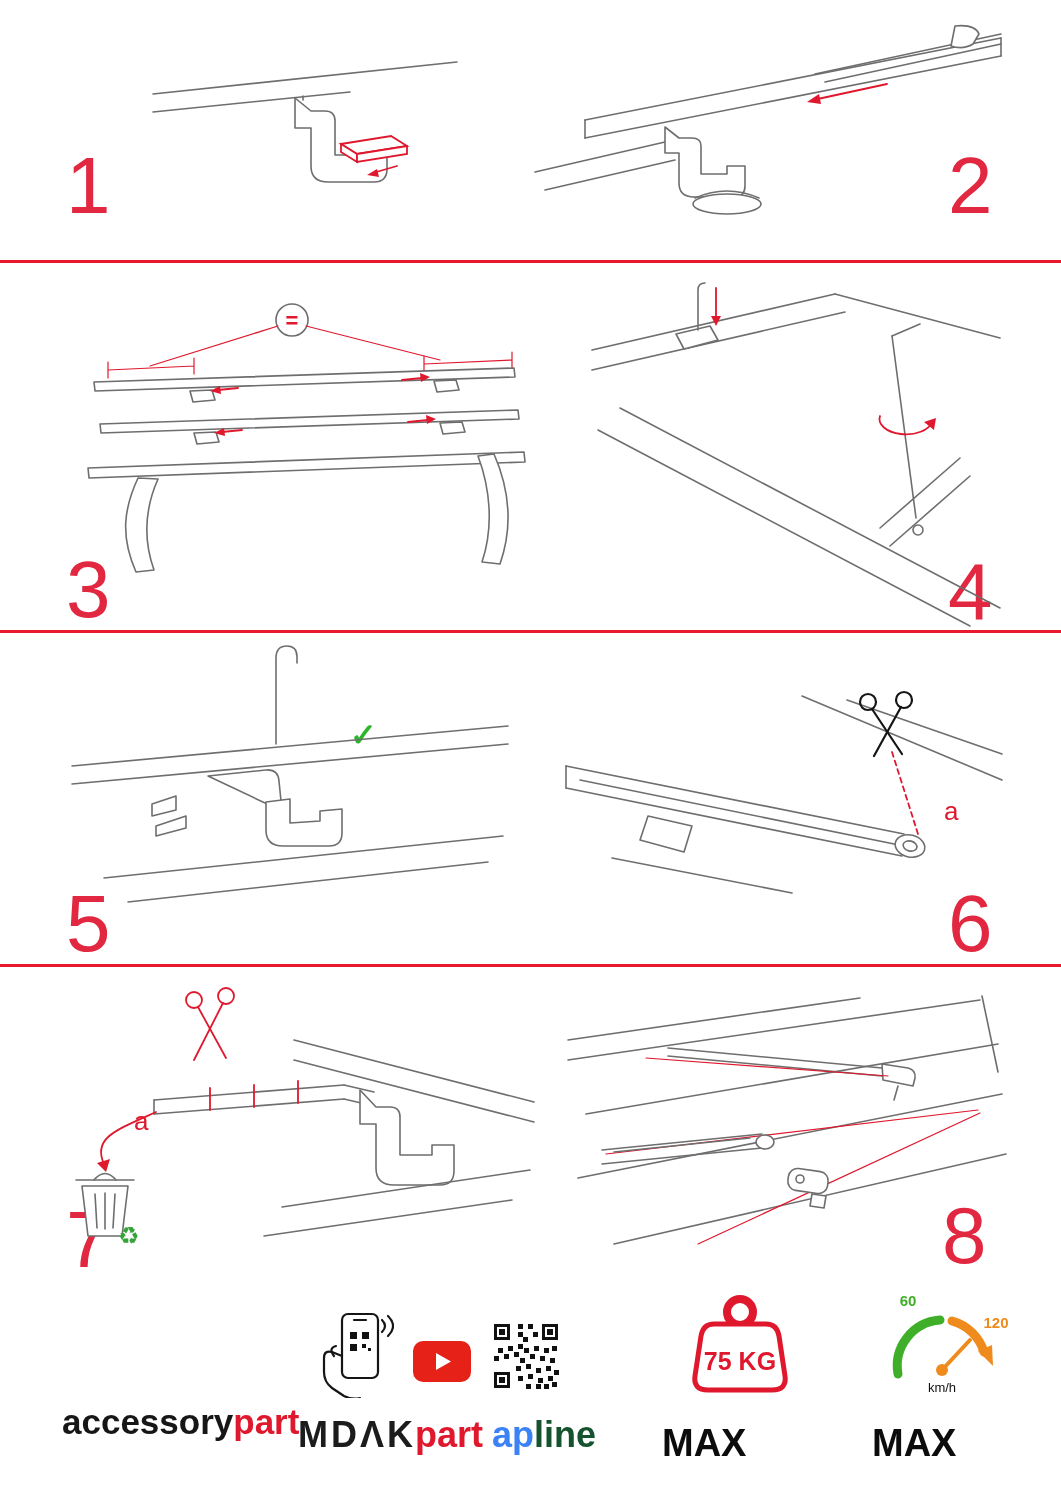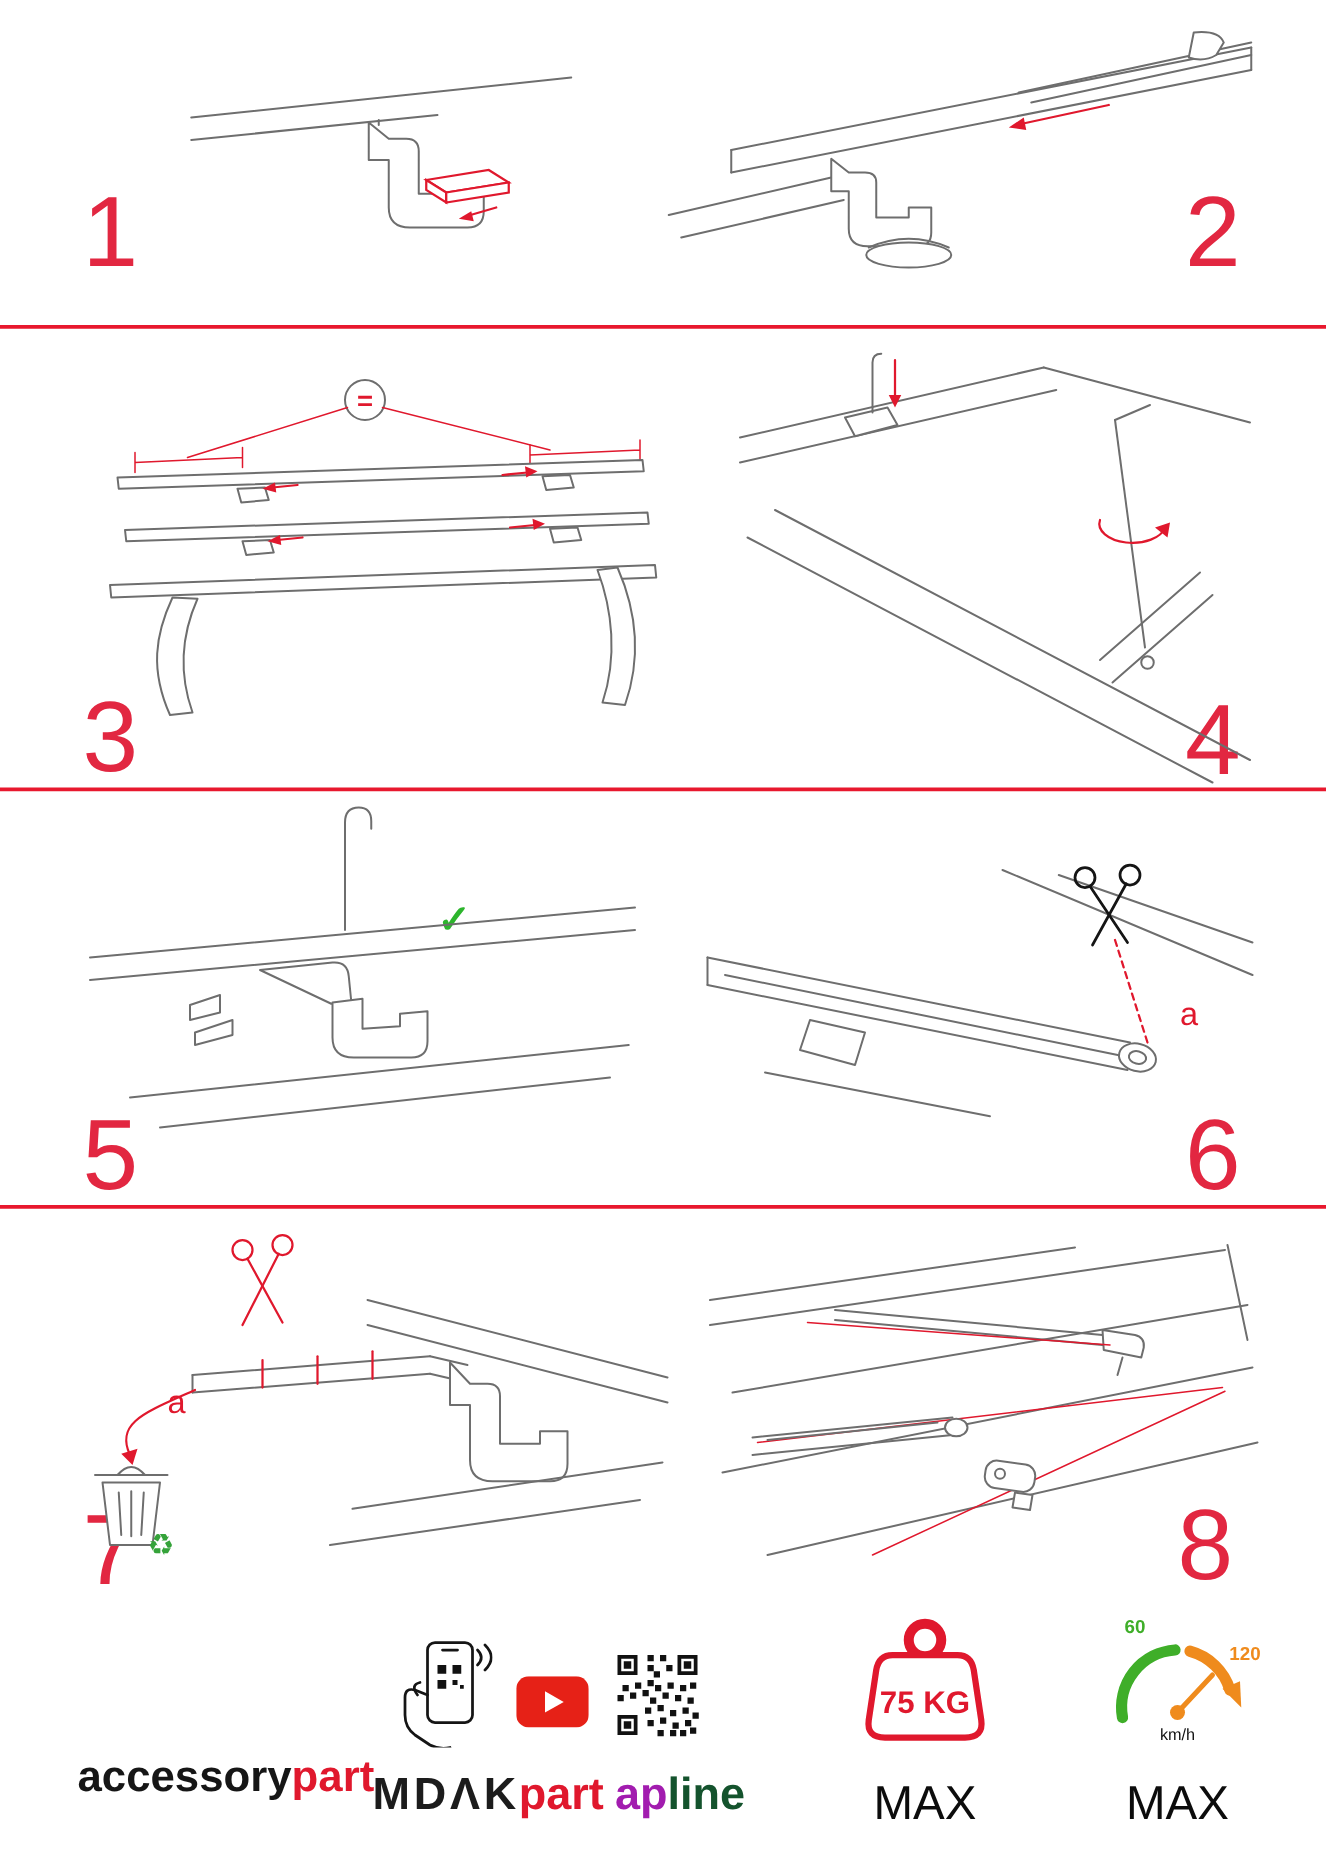--- a/index.html
+++ b/index.html
@@ -14,21 +14,21 @@
   .redthin{fill:none;stroke:#e0182d;stroke-width:1.2;stroke-linecap:round}
   .redf{fill:#e0182d;stroke:none}
   .blk{fill:none;stroke:#151515;stroke-width:2.2;stroke-linecap:round;stroke-linejoin:round}
   .product{position:absolute;left:62px;top:1330px;color:#241d96;font-weight:700;letter-spacing:1px;white-space:nowrap}
   .product .big{font-size:56px}
   .product .small{font-size:42px}
   .brandline{position:absolute;left:62px;top:1402px;font-size:35px;font-weight:700;white-space:nowrap}
   .brand-black{color:#161616}
   .brand-red{color:#e0182d}
   .flabel{position:absolute;font-size:36px;color:#1c1c1c;font-weight:600;white-space:nowrap}
-  .maxlabel{position:absolute;font-size:38px;font-weight:400;color:#0c0c0c;text-align:center}
+  .maxlabel{position:absolute;font-size:38px;font-weight:700;color:#0c0c0c;text-align:left}
   .yt{position:absolute;left:413px;top:1341px;width:58px;height:41px}
 </style>
 </head>
 <body>
 
 <div class="page">
 
   <div class="step-num" style="left:66px;top:146px">1</div>
   <svg class="abs" style="left:145px;top:52px" width="320" height="190" viewBox="0 0 320 190">
     <path class="ln" d="M8,42 L312,10"></path>
@@ -268,21 +268,21 @@
       <rect x="26" y="54" width="5" height="5"></rect>
         <rect x="36" y="52" width="5" height="5"></rect>
         <rect x="46" y="56" width="5" height="5"></rect>
         <rect x="56" y="54" width="5" height="5"></rect>
       <rect x="34" y="62" width="5" height="5"></rect>
         <rect x="44" y="62" width="5" height="5"></rect>
         <rect x="60" y="60" width="5" height="5"></rect>
         <rect x="52" y="62" width="5" height="5"></rect>
     </g>
   </svg>
-  <div class="flabel" style="left:492px;top:1414px"><span style="color:#a21caf">ap</span><span style="color:#14532d">line</span></div>
+  <div class="flabel" style="left:492px;top:1414px"><span style="color:#3b82f6">ap</span><span style="color:#14532d">line</span></div>
 
   <svg class="abs" style="left:662px;top:1290px" width="156" height="118" viewBox="0 0 156 118">
     <circle cx="78" cy="22" r="13" fill="none" stroke="#e0182d" stroke-width="8"></circle>
     <path d="M52,34 L104,34 Q115,34 117,46 L123,86 Q125,100 110,100 L46,100 Q31,100 33,86 L39,46 Q41,34 52,34 Z" fill="#fff" stroke="#e0182d" stroke-width="5" stroke-linejoin="round"></path>
     <text x="78" y="80" text-anchor="middle" font-size="25" font-weight="bold" fill="#e0182d">75 KG</text>
   </svg>
   <div class="maxlabel" style="left:662px;top:1422px;width:156px">MAX</div>
 
   <svg class="abs" style="left:872px;top:1288px" width="140" height="118" viewBox="0 0 140 118">
     <path d="M26,86 A46,46 0 0 1 68,32" fill="none" stroke="#3fae29" stroke-width="9" stroke-linecap="round"></path>

